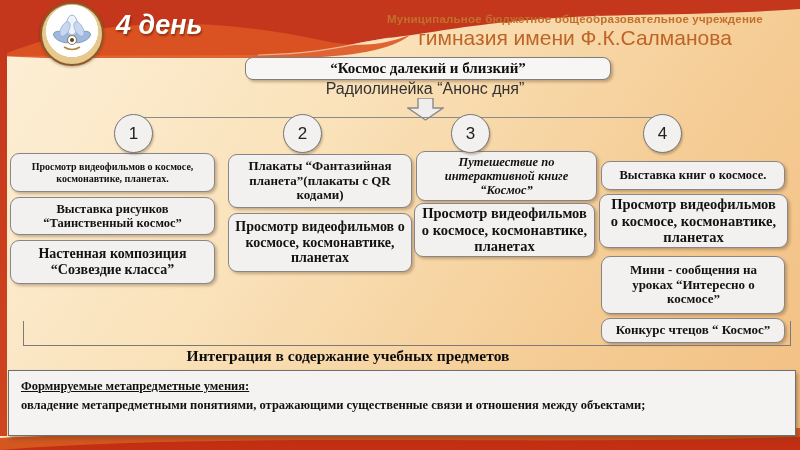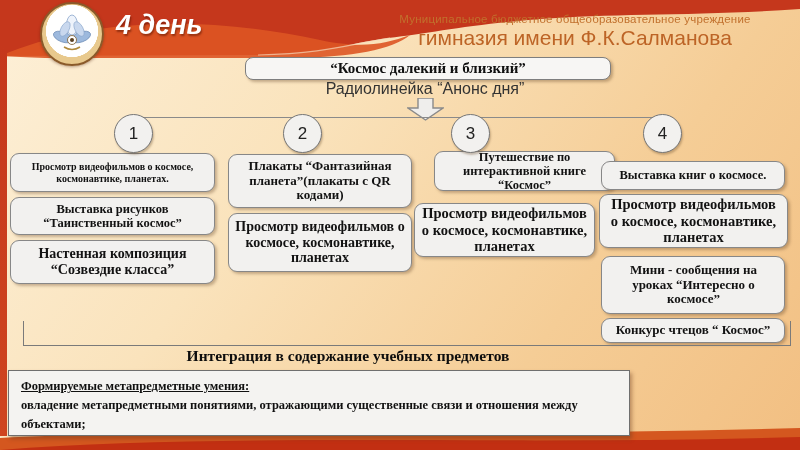--- a/index.html
+++ b/index.html
@@ -14,21 +14,21 @@
   #left-strip{left:0;top:44px;width:7px;height:392px;background:linear-gradient(#c5371c,#cf451f);z-index:1;}
   #bottom-wave{left:0;top:424px;width:800px;height:26px;z-index:1;}
 
   #logo{left:40px;top:2px;width:60px;height:60px;border-radius:50%;z-index:3;
         background:radial-gradient(circle at 50% 45%,#ffffff 0 58%,#e8c98d 59% 78%,#c89045 79% 100%);
         border:2px solid #8a5a2a;box-shadow:0 1px 3px rgba(80,30,10,.4);
         display:flex;align-items:center;justify-content:center;}
   #day-label{left:116px;top:10px;z-index:3;color:#fff;font-size:27px;font-weight:bold;font-style:italic;
              text-shadow:1px 2px 2px rgba(90,20,0,.55);}
   #org-block{left:380px;top:13px;width:390px;text-align:center;z-index:3;line-height:1.15;}
-  #org-line1{font-size:11.5px;color:#c1702d;font-weight:normal;letter-spacing:.2px;}
+  #org-line1{font-size:11.5px;color:#c1702d;font-weight:bold;letter-spacing:.2px;}
   #org-line2{font-size:21px;color:#bd6426;}
 
   
   #title-box{left:245px;top:57px;width:364px;height:21px;background:#f7f6f4;border:1.5px solid #7e7e7e;
              border-radius:8px;box-shadow:2px 2px 3px rgba(110,80,50,.4);z-index:2;
              display:flex;align-items:center;justify-content:center;
              font-family:"Liberation Serif",serif;font-weight:bold;font-size:15px;color:#101010;}
   #subtitle{left:25px;top:80px;width:800px;text-align:center;font-size:16px;color:#333;z-index:2;}
   #down-arrow{left:407px;top:98px;z-index:2;}
 
@@ -44,21 +44,21 @@
        text-align:center;font-family:"Liberation Serif",serif;font-weight:bold;color:#121212;
        padding:1px 6px;box-sizing:border-box;line-height:1.14;}
 
   
   #bracket{left:23px;top:321px;width:766px;height:24px;z-index:2;
            border-left:1.6px solid #7a7a7a;border-right:1.6px solid #7a7a7a;border-bottom:1.6px solid #7a7a7a;}
   #integration-label{left:0;top:347px;width:696px;text-align:center;z-index:2;
            font-family:"Liberation Serif",serif;font-weight:bold;font-size:15.5px;color:#0d0d0d;}
 
   
-  #footer-box{left:8px;top:370px;width:622px;height:66px;background:#f4f3f1;border:1.6px solid #6f6f6f;
+  #footer-box{left:8px;top:370px;width:788px;height:66px;background:#f4f3f1;border:1.6px solid #6f6f6f;
               box-shadow:2px 3px 4px rgba(110,60,30,.45);z-index:2;box-sizing:border-box;
               padding:6px 12px 6px 12px;font-family:"Liberation Serif",serif;font-weight:bold;
               font-size:12.5px;color:#101010;line-height:1.5;}
   #footer-heading{text-decoration:underline;}
 </style>
 </head>
 <body>
 
 <svg id="top-wave" class="abs" viewBox="0 0 800 58" preserveAspectRatio="none">
   <path d="M0,0 H800 V9 C700,16 615,13 540,19 C465,25 432,33 388,38 C344,44 326,54 258,55 L0,56 Z" fill="#c5371c"></path>
@@ -101,21 +101,21 @@
 <div class="circle abs" style="left:451px;">3</div>
 <div class="circle abs" style="left:643px;">4</div>
 
 <div class="box abs" style="left:10px;top:153px;width:205px;height:39px;font-size:10px;">Просмотр видеофильмов о космосе, космонавтике, планетах.</div>
 <div class="box abs" style="left:10px;top:197px;width:205px;height:38px;font-size:12.5px;">Выставка рисунков “Таинственный космос”</div>
 <div class="box abs" style="left:10px;top:240px;width:205px;height:44px;font-size:14px;border-radius:9px;">Настенная композиция “Созвездие класса”</div>
 
 <div class="box abs" style="left:228px;top:154px;width:184px;height:54px;font-size:13px;">Плакаты “Фантазийная планета”(плакаты с QR кодами)</div>
 <div class="box abs" style="left:228px;top:213px;width:184px;height:59px;font-size:14px;">Просмотр видеофильмов о космосе, космонавтике, планетах</div>
 
-<div class="box abs" style="left:434px;top:151px;width:181px;height:40px;font-size:12.5px;">Путешествие по интерактивной книге “Космос”</div>
+<div class="box abs" style="left:416px;top:151px;width:181px;height:50px;font-size:12.5px;font-style:italic;">Путешествие по интерактивной книге “Космос”</div>
 <div class="box abs" style="left:414px;top:203px;width:181px;height:54px;font-size:14.5px;">Просмотр видеофильмов о космосе, космонавтике, планетах</div>
 
 <div class="box abs" style="left:601px;top:161px;width:184px;height:29px;font-size:12.5px;">Выставка книг о космосе.</div>
 <div class="box abs" style="left:599px;top:194px;width:189px;height:54px;font-size:14.5px;">Просмотр видеофильмов о космосе, космонавтике, планетах</div>
 <div class="box abs" style="left:601px;top:256px;width:184px;height:58px;font-size:13px;padding-left:7px;">Мини - сообщения на уроках “Интересно о космосе”</div>
 <div class="box abs" style="left:601px;top:318px;width:184px;height:25px;font-size:13px;">Конкурс чтецов “ Космос”</div>
 
 <div id="bracket" class="abs"></div>
 <div id="integration-label" class="abs">Интеграция в содержание учебных предметов</div>
 

